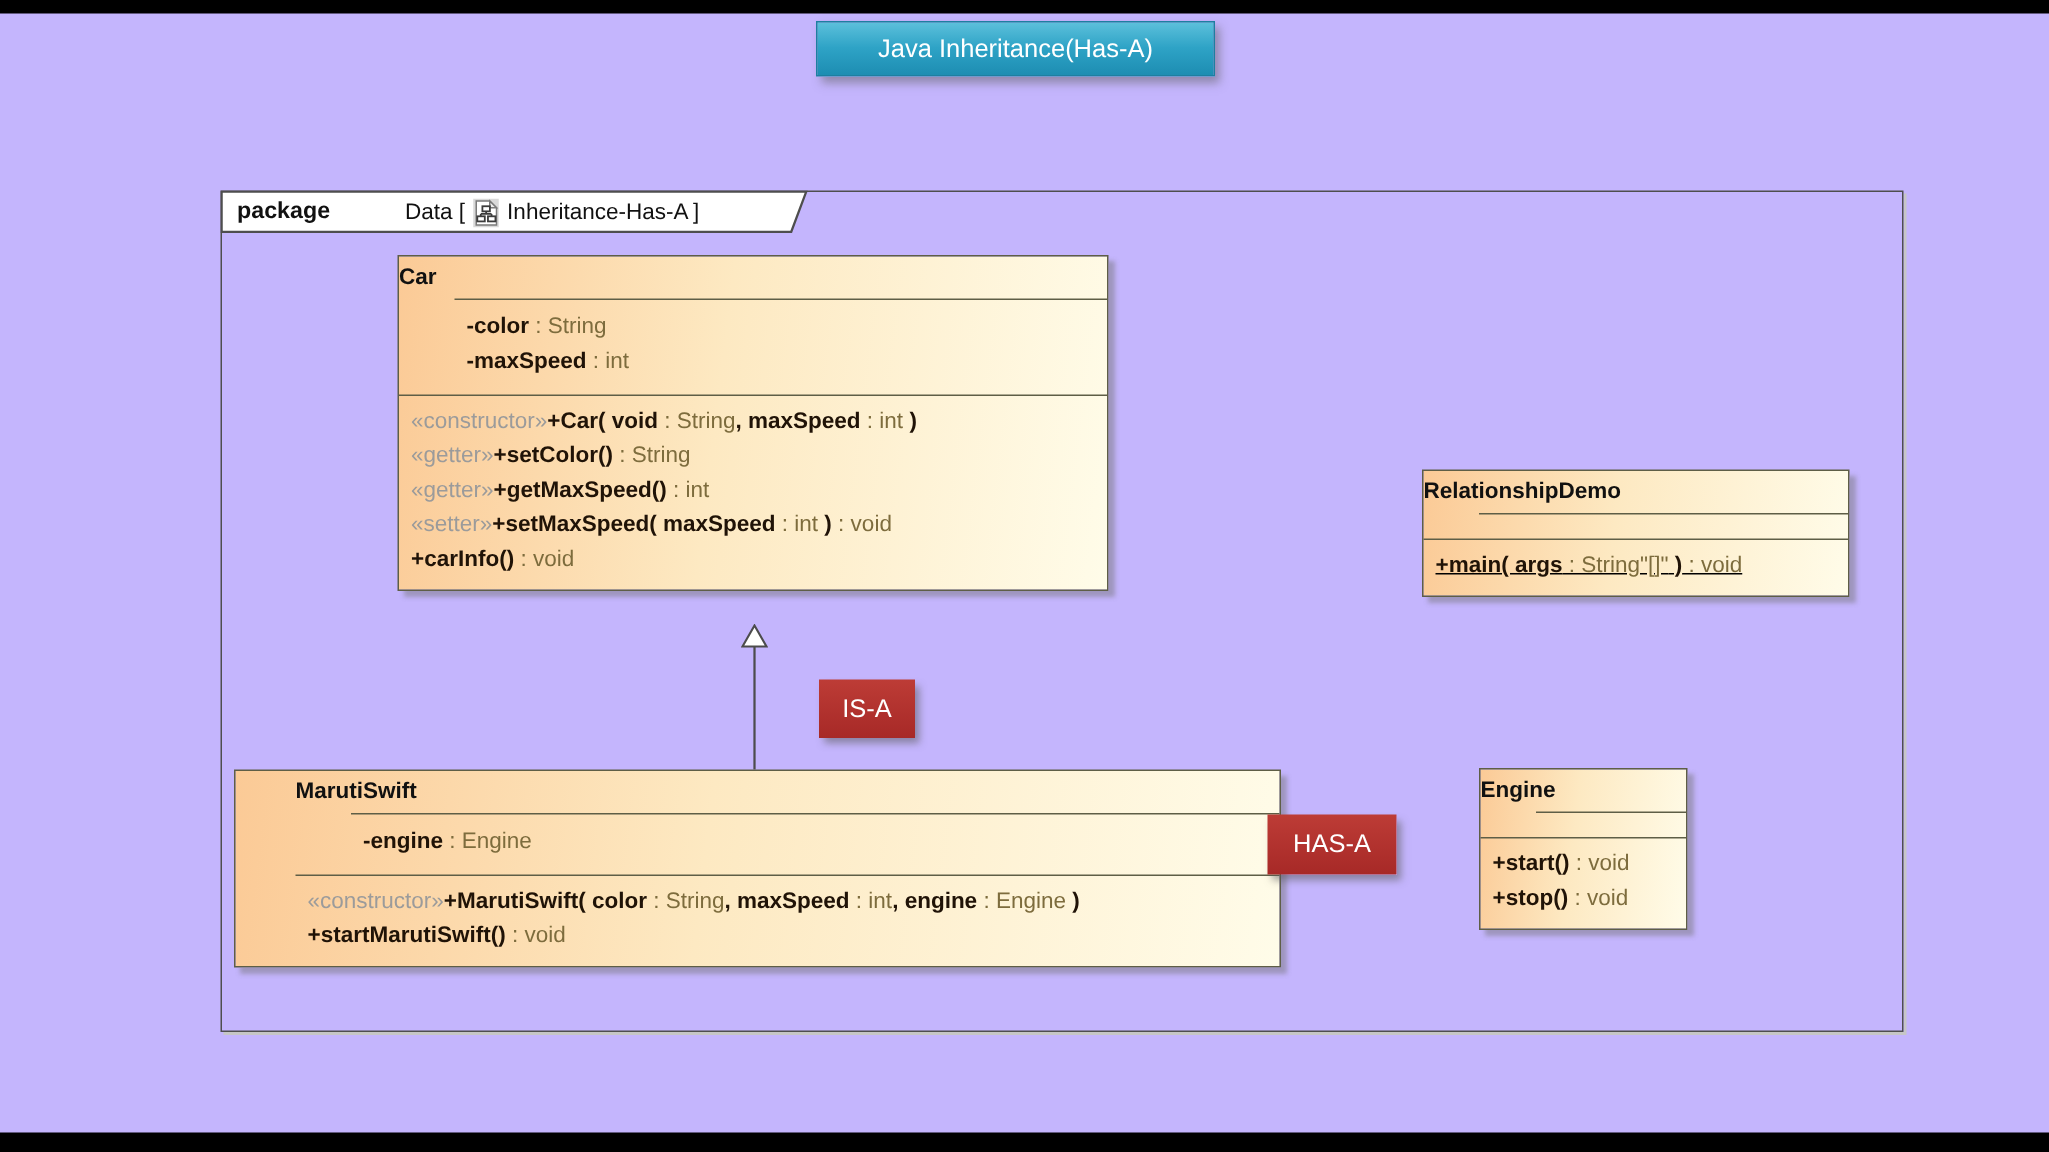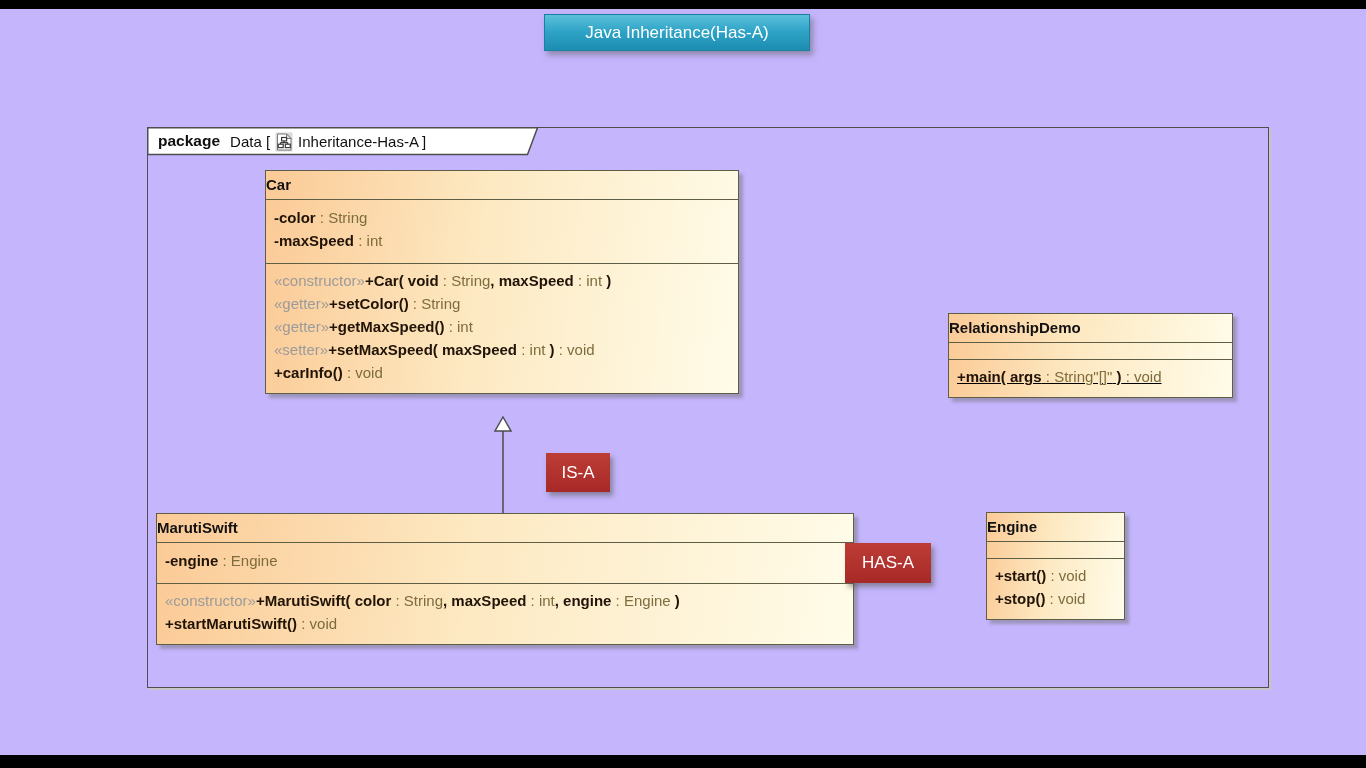--- a/index.html
+++ b/index.html
@@ -18,32 +18,32 @@
             color:#fff; font-size:17px; box-shadow:3px 4px 6px rgba(90,90,90,.5); }
 
   
   .frame { position:absolute; left:147px; top:127px; width:1122px; height:561px;
            border:1.5px solid #4e4e4e; box-shadow:2px 2px 0 #c6c6c6; }
   .tab-shape { position:absolute; left:147px; top:127px; }
   .tab-label { position:absolute; left:147px; top:127px; width:380px; height:28px;
                display:flex; align-items:center; padding-left:11px; font-size:15px; color:#111;
                white-space:nowrap; }
   .tab-label .kw { font-weight:bold; font-size:15.5px; margin-right:10px; }
-  .tab-label .ctx { margin-right:5px; }
+  .tab-label .ctx { margin-right:5px;margin-left:40px; }
   .tab-label .dg { margin:0 3px 0 4px; }
   .diagram-icon { flex:0 0 auto; }
 
   
   .uml-class { position:absolute;
                background:linear-gradient(97deg,#fbca96 0%,#fde9c2 45%,#fffce9 100%);
                border:1px solid #5e5e46; box-shadow:4px 4px 3px rgba(110,110,110,.45);
                font-size:15px; }
   .class-header { font-weight:bold; color:#111; line-height:28px;
                   height:28px; font-size:15px; }
-  .class-attrs  { border-top:1px solid #5e5e46; padding:6px 8px 11px; }
+  .class-attrs  { border-top:1px solid #5e5e46; padding:6px 8px 11px;margin-left:37px; }
   .class-attrs:empty { padding:8px 8px; }
   .class-methods{ border-top:1px solid #5e5e46; padding:5px 8px 9px; }
   .member-line { line-height:23px; white-space:nowrap; }
   .member-line.static-member { text-decoration:underline; }
   .seg-n { color:#201307; font-weight:bold; }
   .seg-t { color:#7d6c3d; }
   .seg-g { color:#9b9b9b; }
 
   
   .rel-label { position:absolute; background:linear-gradient(180deg,#bd3c36 0%,#a72927 100%);
@@ -102,21 +102,21 @@
       </div>
     <div class="class-methods">
         <div class="member-line"><span class="seg-g">«constructor»</span><span class="seg-n">+Car( void</span><span class="seg-t"> : String</span><span class="seg-n">, maxSpeed</span><span class="seg-t"> : int</span><span class="seg-n"> )</span></div>
         <div class="member-line"><span class="seg-g">«getter»</span><span class="seg-n">+setColor()</span><span class="seg-t"> : String</span></div>
         <div class="member-line"><span class="seg-g">«getter»</span><span class="seg-n">+getMaxSpeed()</span><span class="seg-t"> : int</span></div>
         <div class="member-line"><span class="seg-g">«setter»</span><span class="seg-n">+setMaxSpeed( maxSpeed</span><span class="seg-t"> : int</span><span class="seg-n"> )</span><span class="seg-t"> : void</span></div>
         <div class="member-line"><span class="seg-n">+carInfo()</span><span class="seg-t"> : void</span></div>
       </div>
   </div>
 
-  <div class="uml-class" style="left: 156px; top: 513px; width: 698px;">
+  <div class="uml-class" style="left: 156px; top: 513px; width: 698px; padding-left: 40px;">
     <div class="class-header">MarutiSwift</div>
     <div class="class-attrs">
         <div class="member-line"><span class="seg-n">-engine</span><span class="seg-t"> : Engine</span></div>
       </div>
     <div class="class-methods">
         <div class="member-line"><span class="seg-g">«constructor»</span><span class="seg-n">+MarutiSwift( color</span><span class="seg-t"> : String</span><span class="seg-n">, maxSpeed</span><span class="seg-t"> : int</span><span class="seg-n">, engine</span><span class="seg-t"> : Engine</span><span class="seg-n"> )</span></div>
         <div class="member-line"><span class="seg-n">+startMarutiSwift()</span><span class="seg-t"> : void</span></div>
       </div>
   </div>
 

